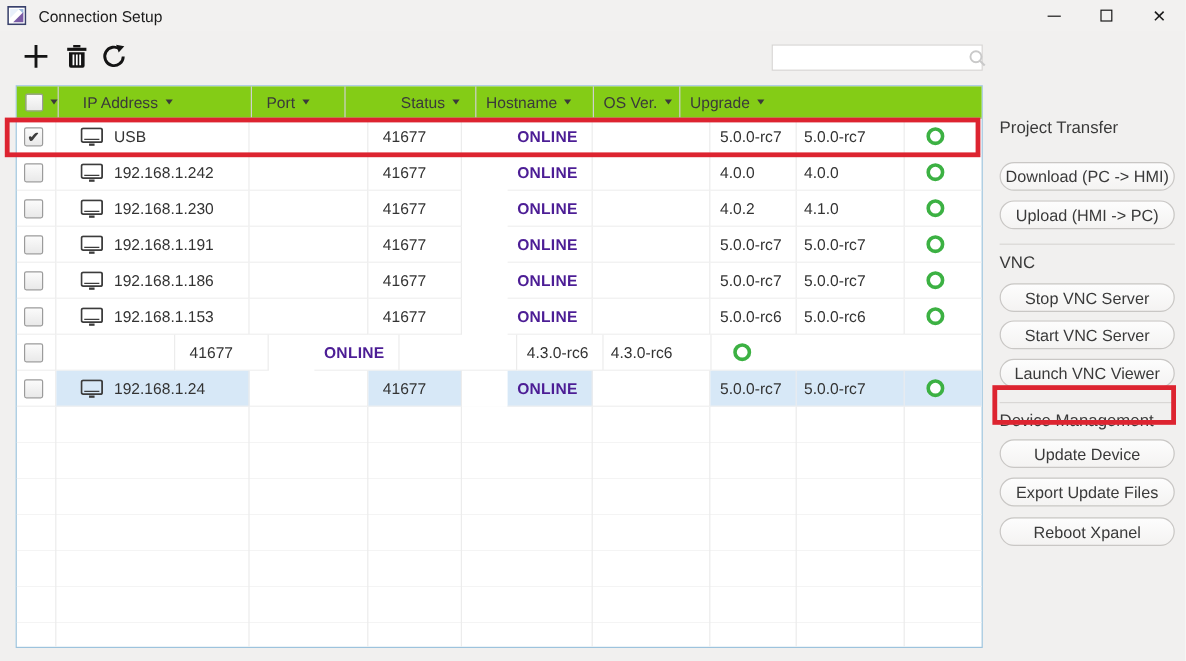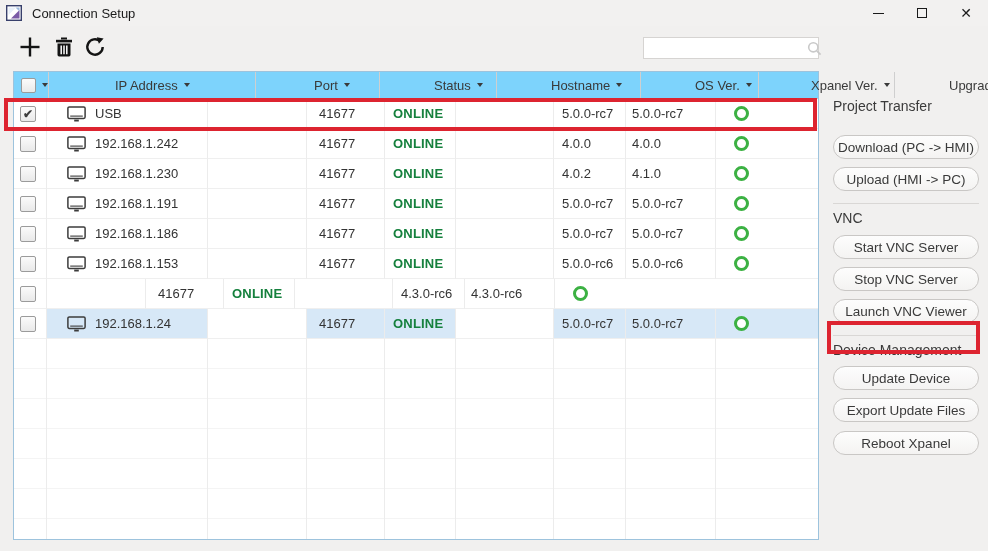--- a/index.html
+++ b/index.html
@@ -29,43 +29,43 @@
     justify-content:center; cursor:pointer; }
   .searchbox { position:absolute; left:630px; top:3px; width:176px; height:22px;
     background:#fff; border:1px solid #d6d4d2; display:flex; align-items:center; }
   .searchbox input { flex:1; border:none; outline:none; height:18px; padding:0 4px;
     font-size:12px; background:transparent; font-family:"Liberation Sans",sans-serif; }
   .mag { margin-right:5px; flex:0 0 auto; }
 
   
   .table { position:absolute; left:13px; top:71px; width:806px; height:469px;
     background:#fff; border:1px solid #9dc3dd; display:flex; flex-direction:column; }
-  .thead { display:flex; height:27px; background:#7dd3fc; border-bottom:1px solid #c6c6c6;
-    flex:0 0 auto;gap:46px; }
+  .thead { display:flex; height:27px; background:#84cc16; border-bottom:1px solid #c6c6c6;
+    flex:0 0 auto; }
   .th { display:flex; align-items:center; font-size:13px; color:#3a3a3a;
     border-right:1px solid #cfcfcf; padding-left:8px; cursor:pointer; white-space:nowrap; }
   .th:last-child { border-right:none; }
   .caret { width:0; height:0; border-left:3.5px solid transparent;
     border-right:3.5px solid transparent; border-top:4.5px solid #3a3a3a; margin-left:6px; }
   .trow { display:flex; height:30px; flex:0 0 auto; }
   .td { display:flex; align-items:center; font-size:13px; color:#333;
     border-right:1px solid #ececec; border-bottom:1px solid #efefef;
     padding-left:8px; white-space:nowrap; overflow:hidden; }
   .td:last-child { border-right:none; }
   .c-check { flex:0 0 33px; padding-left:6px; }
   .c-ip    { flex:0 0 161px; padding-left:20px; }
   .c-proj  { flex:0 0 99px; }
   .c-port  { flex:0 0 78px; padding-left:12px; }
-  .c-stat  { flex:0 0 71px; }
+  .c-stat  { flex:0 0 71px;margin-left:38px; }
   .c-host  { flex:0 0 98px; }
   .c-os    { flex:0 0 72px; }
   .c-xp    { flex:0 0 90px; padding-left:6px; }
   .c-upg   { flex:1 1 auto; }
   .trow.selected .td.hl { background:#d7e8f7; }
-  .status-online { color:#15803d; font-weight:bold; letter-spacing:.2px; }
+  .status-online { color:#4c1d95; font-weight:bold; letter-spacing:.2px; }
   .checkbox { width:16px; height:16px; border:1px solid #9b9b9b; border-radius:2px;
     background:linear-gradient(#fbfbfb,#e9e9e9); display:flex; align-items:center;
     justify-content:center; font-size:12px; font-weight:bold; color:#3c3c3c; cursor:pointer; }
   .devicon { margin-right:9px; flex:0 0 auto; display:flex; }
   .ring { width:15px; height:15px; border:3.5px solid #3cb143; border-radius:50%;
     margin-left:10px; background:#fff; }
   .filler { flex:1 1 auto; display:flex;
     background:repeating-linear-gradient(to bottom, transparent 0 29px, #f4f4f4 29px 30px); }
   .filler .td { border-bottom:none; height:auto; }
 
@@ -160,24 +160,20 @@
         <span class="caret"></span>
     </div>
     <div class="th c-host">
       <span>Hostname</span>
         <span class="caret"></span>
     </div>
     <div class="th c-os">
       <span>OS Ver.</span>
         <span class="caret"></span>
     </div>
-    <div class="th c-xp">
-      <span>Xpanel Ver.</span>
-        <span class="caret"></span>
-    </div>
     <div class="th c-upg">
       <span>Upgrade</span>
         <span class="caret"></span>
     </div>
   </div>
 
   <div class="tbody">
   <div class="trow">
     <div class="td c-check">
           <span class="checkbox">
@@ -493,22 +489,22 @@
       <div class="td c-upg"></div>
   </div>
 </div>
 
 <div class="sidebar">
   <div class="side-title">Project Transfer</div>
   <button class="side-btn mt19">Download (PC -&gt; HMI)</button>
   <button class="side-btn mt8">Upload (HMI -&gt; PC)</button>
   <div class="divider mt12"></div>
   <div class="side-title mt6">VNC</div>
+  <button class="side-btn mt8">Stop VNC Server</button>
   <button class="side-btn mt7">Start VNC Server</button>
-  <button class="side-btn mt8">Stop VNC Server</button>
   <button class="side-btn mt8">Launch VNC Viewer</button>
   <div class="divider mt12"></div>
   <div class="side-title mt6">Device Management</div>
   <button class="side-btn mt6">Update Device</button>
   <button class="side-btn mt8">Export Update Files</button>
   <button class="side-btn mt9">Reboot Xpanel</button>
 </div>
 
 <div class="annot annot-row"></div>
 <div class="annot annot-btn"></div>

